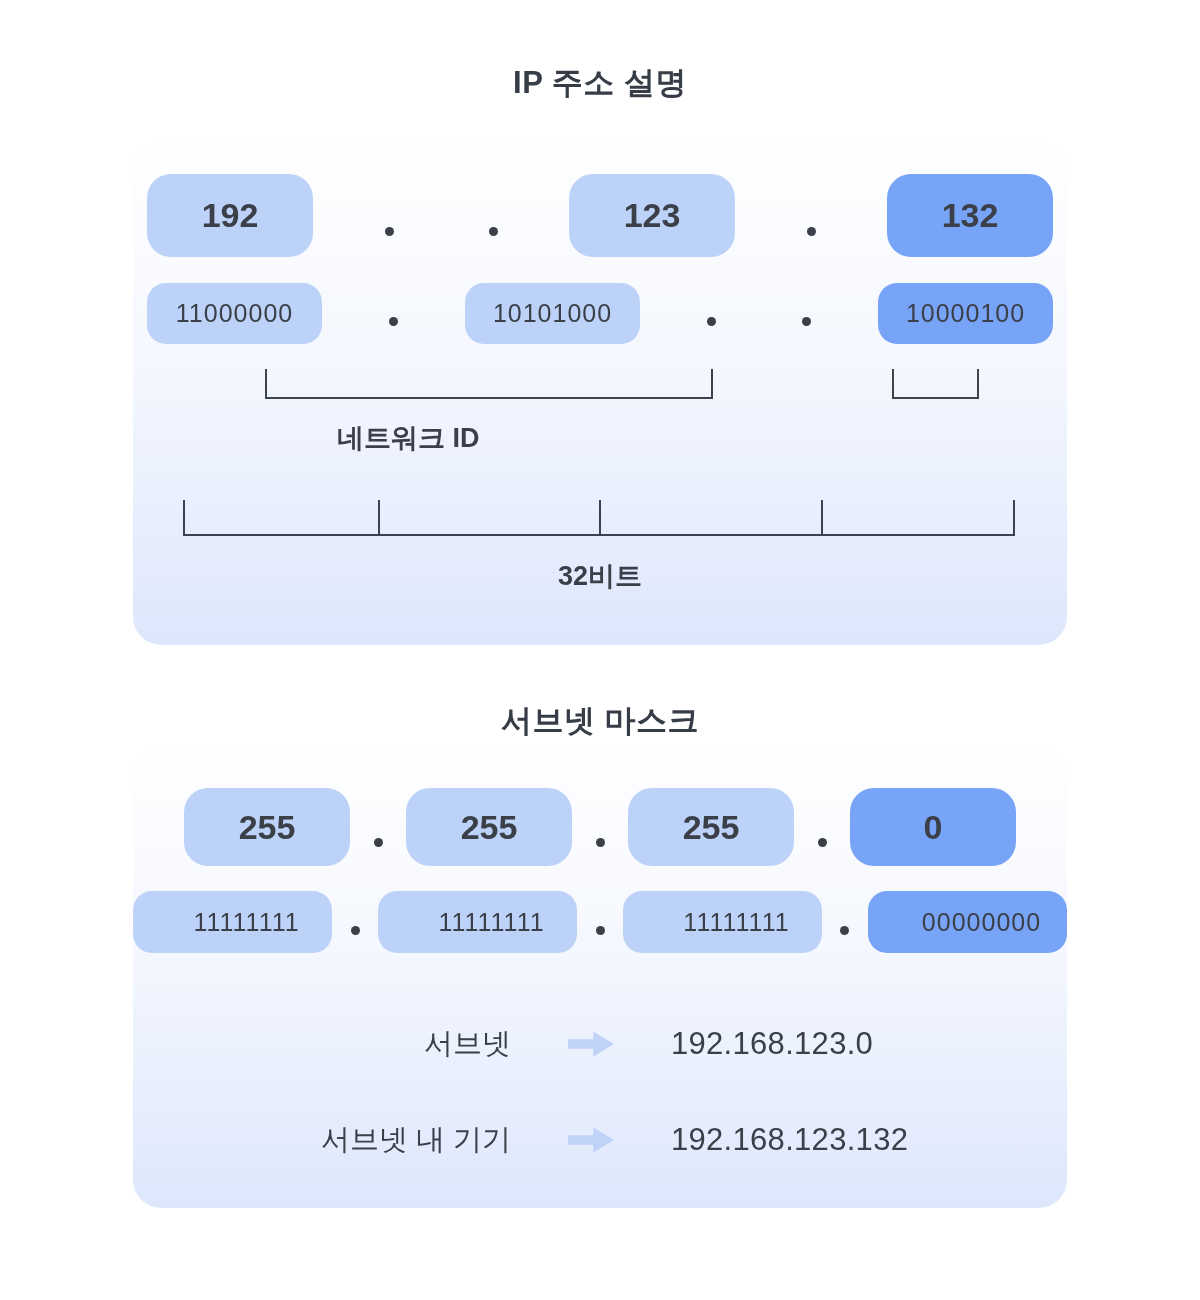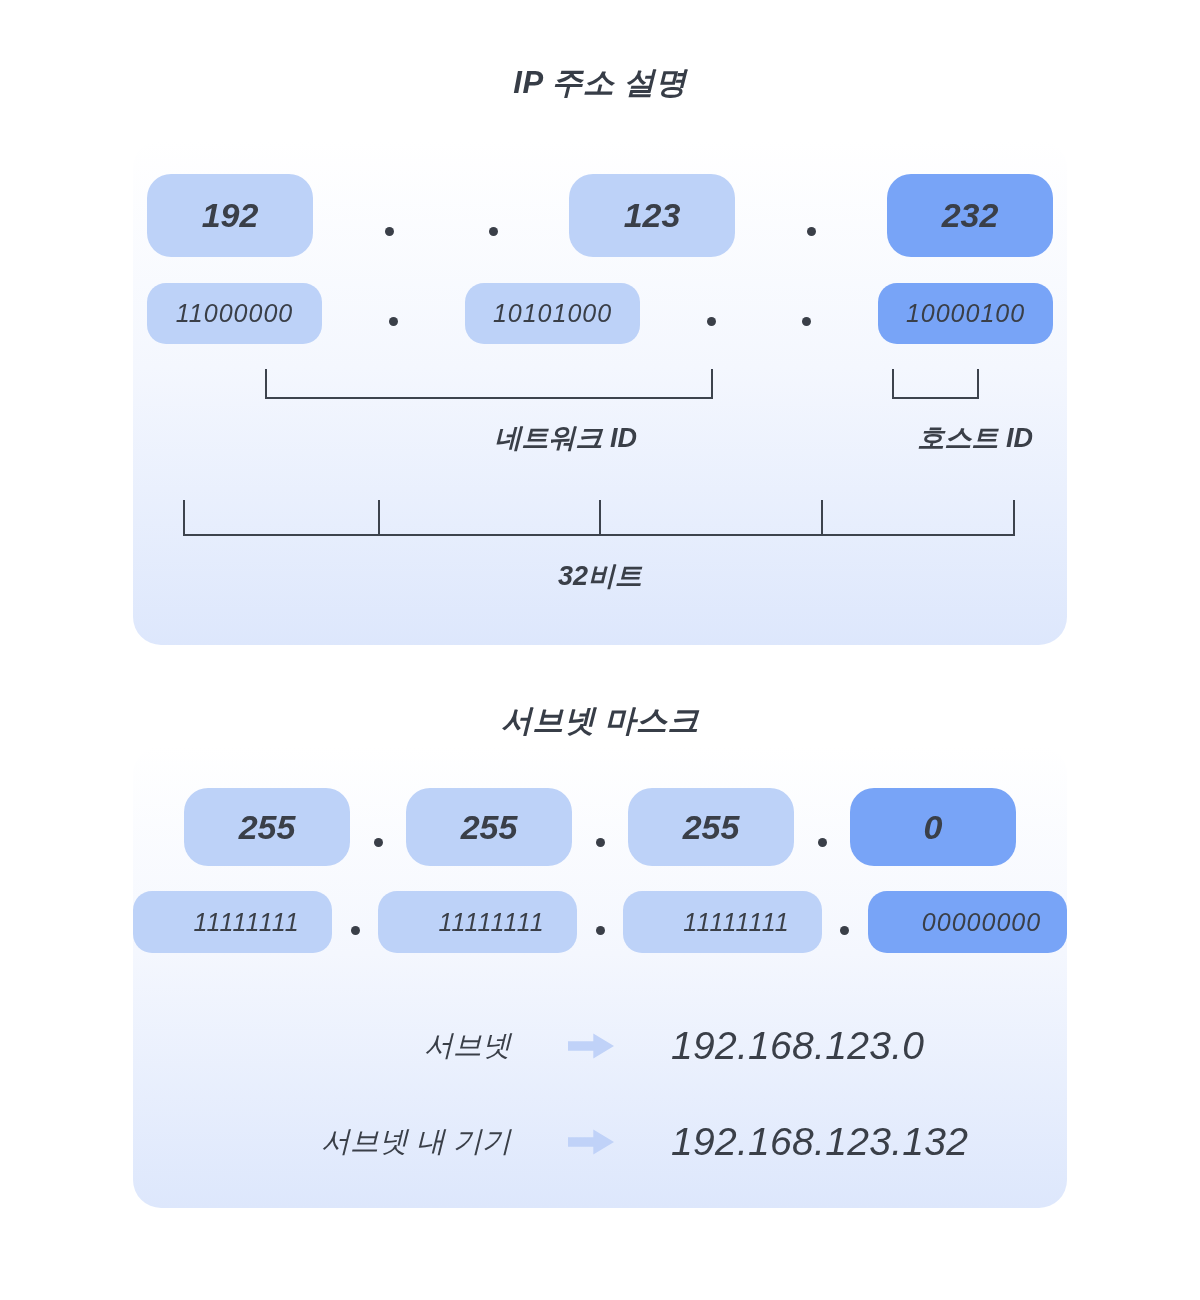--- a/index.html
+++ b/index.html
@@ -3,21 +3,21 @@
 <meta charset="utf-8">
 <style>
   html, body { margin: 0; padding: 0; }
   body {
     width: 1200px; height: 1300px;
     background: #ffffff;
     font-family: "Liberation Sans", sans-serif;
     position: relative;
     overflow: hidden;
   }
-  .page { position: absolute; left: 0; top: 0; width: 1200px; height: 924px; font-style: italic; }
+  .page { position: absolute; left: 0; top: 0; width: 1200px; height: 924px; }
 
   .section-title {
     position: absolute; left: 0; width: 1200px;
     text-align: center;
     font-size: 31px; font-weight: 700; color: #373d47;
     letter-spacing: 0.5px;
   }
   .t1 { top: 62px; }
   .t2 { top: 700px; }
 
@@ -66,21 +66,21 @@
     border-left: 2px solid #3d434d;
     border-right: 2px solid #3d434d;
     border-bottom: 2px solid #3d434d;
   }
   .net-bracket { left: 132px; width: 444px; top: 229px; }
   .host-bracket { left: 759px; width: 83px; top: 229px; }
 
   .bracket-label {
     position: absolute; top: 280px;
     font-size: 27px; font-weight: 600; color: #3a3f48;
-    text-align: right;
+    text-align: left;
   }
   .net-label { left: 204px; width: 300px; }
   .host-label { left: 700px; width: 200px; }
 
   .ruler {
     position: absolute; left: 50px; top: 360px;
     width: 832px; height: 34px;
     border-bottom: 2px solid #3d434d;
   }
   .tick {
@@ -111,21 +111,21 @@
     font-size: 29px; font-weight: 400; color: #3a3f48;
   }
   .arrow-cell { display: flex; justify-content: center; align-items: center; }
   .arrow {
     width: 46px; height: 30px; display: block;
     background: #c0d2f8;
     clip-path: polygon(0 34%, 55% 34%, 55% 8%, 100% 50%, 55% 92%, 55% 66%, 0 66%);
   }
   .map-value {
     text-align: left;
-    font-size: 39px; font-weight: 500; color: #3a3f48;
+    font-size: 31px; font-weight: 500; color: #3a3f48;
     letter-spacing: 0.3px;
   }
 </style>
 </head>
 <body>
 
 <div class="page">
 
   <div class="section-title t1">IP 주소 설명</div>
 
@@ -135,21 +135,21 @@
       <div class="gap gap-dec">
           <span class="dot"></span>
         </div>
       <div class="gap gap-dec">
           <span class="dot"></span>
         </div>
       <div class="box dec-box">123</div>
       <div class="gap gap-dec">
           <span class="dot"></span>
         </div>
-      <div class="box dec-box dark">232</div>
+      <div class="box dec-box dark">132</div>
     </div>
 
     <div class="row bin-row">
       <div class="box bin-box">11000000</div>
       <div class="gap gap-bin">
           <span class="dot"></span>
         </div>
       <div class="box bin-box">10101000</div>
       <div class="gap gap-bin">
           <span class="dot"></span>
@@ -157,21 +157,20 @@
       <div class="gap gap-bin">
           <span class="dot"></span>
         </div>
       <div class="box bin-box dark">10000100</div>
     </div>
 
     <div class="bracket net-bracket"></div>
     <div class="bracket host-bracket"></div>
 
     <div class="bracket-label net-label">네트워크 ID</div>
-    <div class="bracket-label host-label">호스트 ID</div>
 
     <div class="ruler">
       <span class="tick t0"></span>
       <span class="tick t1"></span>
       <span class="tick t2"></span>
       <span class="tick t3"></span>
       <span class="tick t4"></span>
     </div>
     <div class="bits-label">32비트</div>
   </div>

